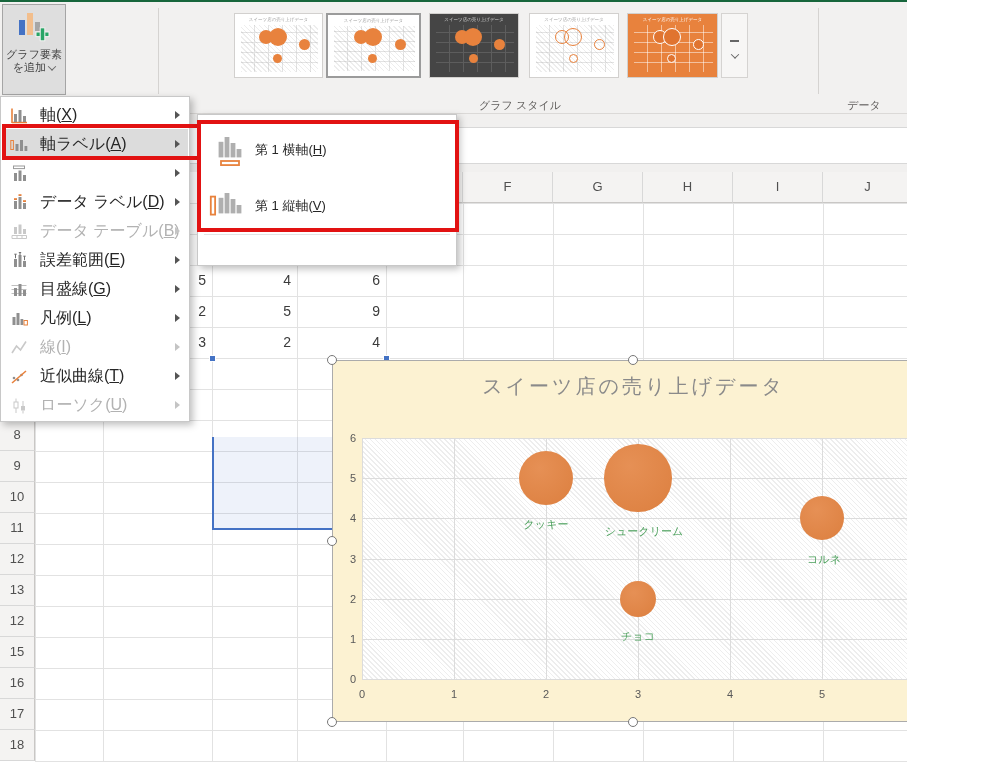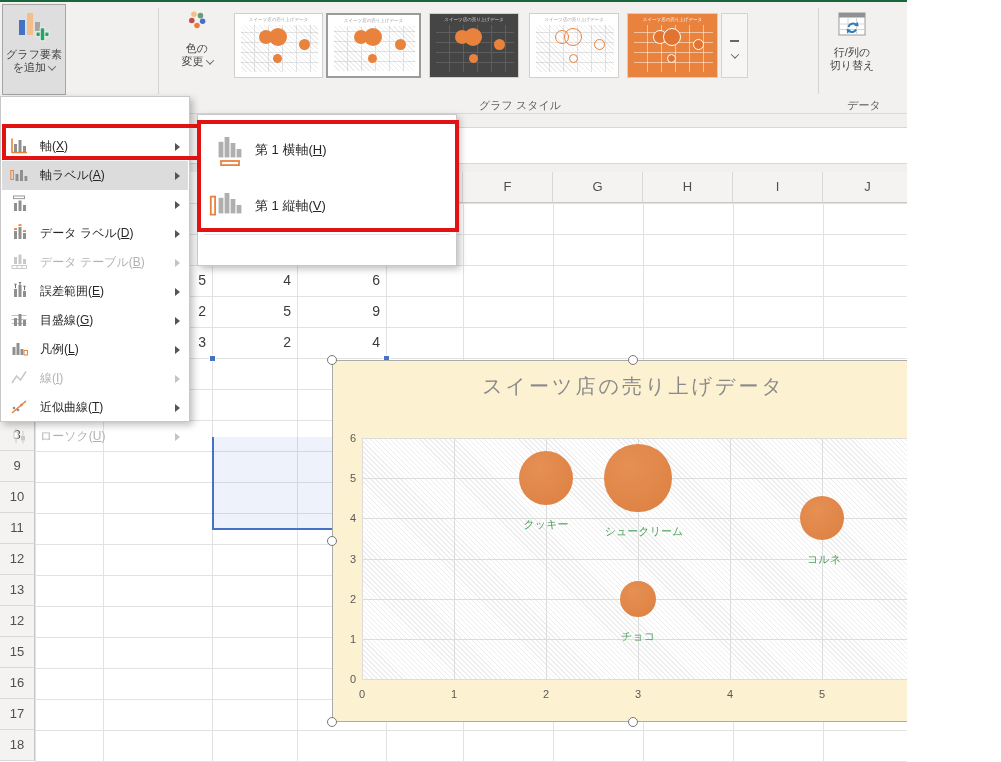--- a/index.html
+++ b/index.html
@@ -54,21 +54,21 @@
   .plot{position:absolute;left:29px;top:77px;width:552px;height:241px;
      background:repeating-linear-gradient(45deg,rgba(120,120,120,.13) 0 1px,transparent 1px 3.5px),#fff;}
   .cgl{position:absolute;background:#DCDCDC;}
   .bub{position:absolute;border-radius:50%;background:radial-gradient(circle at 38% 32%,#E69055,#DC7F3F);}
   .blab{position:absolute;font-size:11px;color:#4CA05C;white-space:nowrap;transform:translateX(-50%);}
   .tick{position:absolute;font-size:11px;color:#595959;}
   .handle{position:absolute;width:10px;height:10px;border-radius:50%;background:#fff;border:1.6px solid #777;box-sizing:border-box;}
   .sidebtn{position:absolute;left:946px;width:33px;height:33px;background:#fff;border:1px solid #8A8A8A;border-radius:2px;box-sizing:border-box;text-align:center;}
   
   .menu{position:absolute;left:0;top:96px;width:190px;height:326px;background:#fff;border:1px solid #C8C8C8;box-sizing:border-box;box-shadow:3px 3px 7px rgba(0,0,0,.25);}
-  .mi{position:absolute;left:1px;width:186px;height:29px;font-size:12px;color:#262626;line-height:29px;margin-top:32px;}
+  .mi{position:absolute;left:1px;width:186px;height:29px;font-size:16px;color:#262626;line-height:29px;}
   .mi.hl{background:#DCDCDC;}
   .mi.dis{color:#B2B2B2;}
   .mic{position:absolute;left:8px;top:5px;width:18px;height:18px;}
   .mtext{position:absolute;left:38px;white-space:nowrap;}
   .marr{position:absolute;right:8px;top:11px;width:0;height:0;border-left:5px solid #555;border-top:4px solid transparent;border-bottom:4px solid transparent;}
   .mi.dis .marr{border-left-color:#C4C4C4;}
   .key{text-decoration:underline;}
   .submenu{position:absolute;left:197px;top:114px;width:260px;height:152px;background:#fff;border:1px solid #C8C8C8;box-sizing:border-box;box-shadow:3px 3px 7px rgba(0,0,0,.25);}
   .smi{position:absolute;left:1px;width:256px;height:56px;font-size:13px;color:#262626;}
   .smic{position:absolute;left:10px;top:10px;width:36px;height:36px;}
@@ -96,33 +96,20 @@
           </svg></span>
       <div class="rlbl">
         <span>グラフ要素</span><br>
         <span>を追加</span><span class="chev"></span>
       </div>
     </div>
 
 
     <div class="vsep" style="left:158px;"></div>
 
-    <div class="rbtn" style="left:164px;width:66px;">
-      <span class="ric" id="ic-col"><svg width="30" height="26" viewBox="0 0 30 30" xmlns="http://www.w3.org/2000/svg">
-            <circle cx="11.5" cy="5" r="3.2" fill="#F0C08A"></circle>
-            <circle cx="19" cy="6.5" r="3.2" fill="#679E77"></circle>
-   <circle cx="9" cy="12" r="3.2" fill="#C05046"></circle>
-            <circle cx="21.5" cy="13" r="3.2" fill="#4472C4"></circle>
-   <circle cx="15" cy="18" r="3.2" fill="#ED7D31"></circle>
-          </svg></span>
-      <div class="rlbl">
-        <span>色の</span><br>
-        <span>変更</span><span class="chev"></span>
-      </div>
-    </div>
 
     <div id="gallery">
         <div class="thumb v-hatched" style="left: 234px; width: 89px;">
           <div class="ttitle">スイーツ店の売り上げデータ</div>
           <div class="tplot">
             <div class="dot" style="left: calc(33% - 7px); top: calc(25% - 7px); height: 14px; width: 14px;"></div>
             <div class="dot" style="left: calc(48% - 9px); top: calc(25% - 9px); height: 18px; width: 18px;"></div>
             <div class="dot" style="left: calc(82% - 5.5px); top: calc(42% - 5.5px); height: 11px; width: 11px;"></div>
             <div class="dot" style="left: calc(48% - 4.5px); top: calc(72% - 4.5px); height: 9px; width: 9px;"></div>
           </div>
@@ -166,35 +153,20 @@
       </div>
     <div class="gmore">
       <span class="bar"></span>
       <span class="chev"></span>
     </div>
 
     <div class="grplbl" style="left:430px;width:180px;">グラフ スタイル</div>
 
     <div class="vsep" style="left:818px;"></div>
 
-    <div class="rbtn" style="left:820px;width:64px;">
-      <span class="ric" id="ic-swap"><svg width="30" height="30" viewBox="0 0 30 30" xmlns="http://www.w3.org/2000/svg">
-            <rect x="2" y="3" width="26" height="22" fill="#fff" stroke="#9A9A9A"></rect>
-            <rect x="2" y="3" width="26" height="4.5" fill="#8F9295"></rect>
-   <path d="M11 7.5v17.5M19.5 7.5v17.5M2 14h26M2 19.5h26" stroke="#D5D5D5" fill="none"></path>
-   <path d="M11.5 17a4.5 4.5 0 0 1 8-1.5" fill="none" stroke="#2E7CC3" stroke-width="2"></path>
-            <path d="M20.8 11.8l.9 4.6-4.5-1z" fill="#2E7CC3"></path>
-   <path d="M19 19.5a4.5 4.5 0 0 1-7 1.5" fill="none" stroke="#2E7CC3" stroke-width="2"></path>
-            <path d="M10.3 23.4l-.7-4.6 4.4 1.2z" fill="#2E7CC3"></path>
-          </svg></span>
-      <div class="rlbl">
-        <span>行/列の</span><br>
-        <span>切り替え</span>
-      </div>
-    </div>
 
 
     <div class="grplbl" style="left:814px;width:100px;">データ</div>
 
     <div class="vsep" style="left:950px;"></div>
 
     <div class="rbtn" style="left:958px;width:84px;">
       <span class="ric" id="ic-cct"><svg width="30" height="30" viewBox="0 0 30 30" xmlns="http://www.w3.org/2000/svg">
             <rect x="8" y="8" width="7" height="17" fill="#4472C4"></rect>
             <rect x="17" y="2" width="7" height="23" fill="#F2BE8C"></rect>

